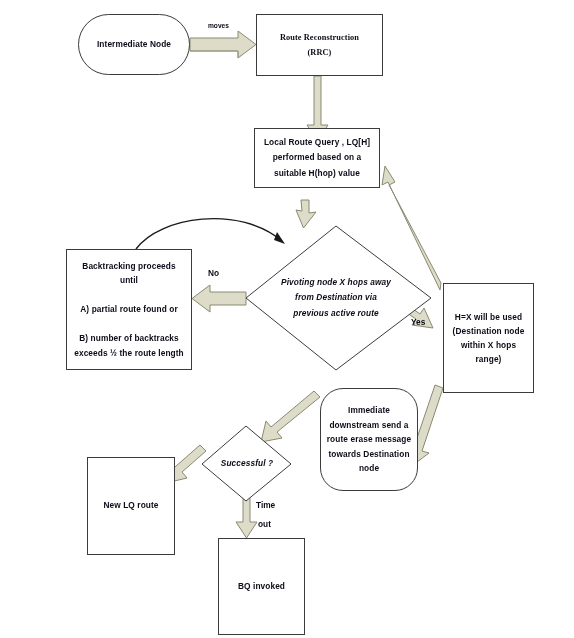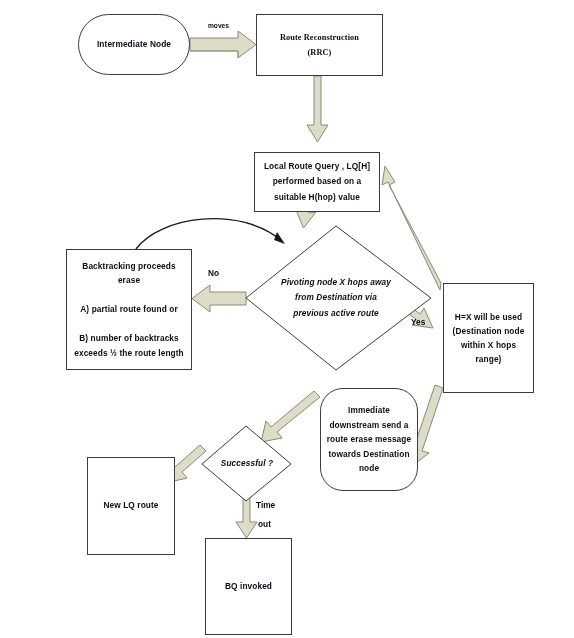--- a/index.html
+++ b/index.html
@@ -127,40 +127,40 @@
     <span class="txt">Intermediate Node</span>
   </div>
 
   <div class="node" style="left:256px; top:14px; width:127px; height:62px;font-family:Liberation Serif, serif;">
     <span class="txt">
       <span>Route Reconstruction</span><br>
       <span>(RRC)</span>
     </span>
   </div>
 
-  <div class="node" style="left:254px; top:152px; width:126px; height:60px;">
+  <div class="node" style="left:254px; top:128px; width:126px; height:60px;">
     <span class="txt">
       <span>Local Route Query , LQ[H]</span><br>
       <span>performed based on a</span><br>
       <span>suitable H(hop) value</span>
     </span>
   </div>
 
   <div class="node diamond-host" style="left:258px; top:258px; width:156px; height:80px;">
     <span class="txt">
       <span>Pivoting node X hops away</span><br>
       <span>from Destination via</span><br>
       <span>previous active route</span>
     </span>
   </div>
 
   <div class="node" style="left:66px; top:249px; width:126px; height:121px;">
     <span class="txt" style="line-height:1.75;">
       <span>Backtracking proceeds</span><br>
-      <span>erase</span><br><br>
+      <span>until</span><br><br>
       <span>A) partial route found or</span><br><br>
       <span>B) number of backtracks</span><br>
       <span>exceeds ½ the route length</span>
     </span>
   </div>
 
   <div class="node" style="left:443px; top:283px; width:91px; height:110px;">
     <span class="txt" style="line-height:1.7;">
       <span>H=X will be used</span><br>
       <span>(Destination node</span><br>
@@ -179,21 +179,21 @@
   </div>
 
   <div class="node" style="left:87px; top:457px; width:88px; height:98px;">
     <span class="txt">New LQ route</span>
   </div>
 
   <div class="node diamond-host" style="left:205px; top:452px; width:84px; height:24px;">
     <span class="txt">Successful ?</span>
   </div>
 
-  <div class="node" style="left:205px; top:538px; width:87px; height:97px;">
+  <div class="node" style="left:218px; top:538px; width:87px; height:97px;">
     <span class="txt">BQ invoked</span>
   </div>
 
   <div class="edge-label small" style="left:208px; top:22px;">moves</div>
 
   <div class="edge-label" style="left:208px; top:268px;">No</div>
 
   <div class="edge-label" style="left:411px; top:317px;">Yes</div>
 
   <div class="edge-label" style="left:256px; top:500px;">Time</div>

